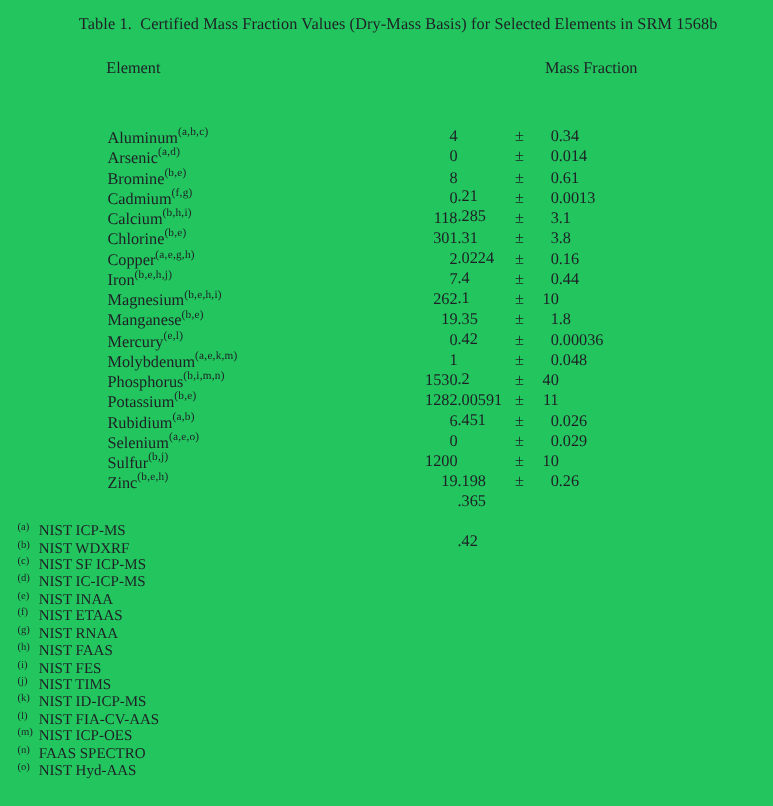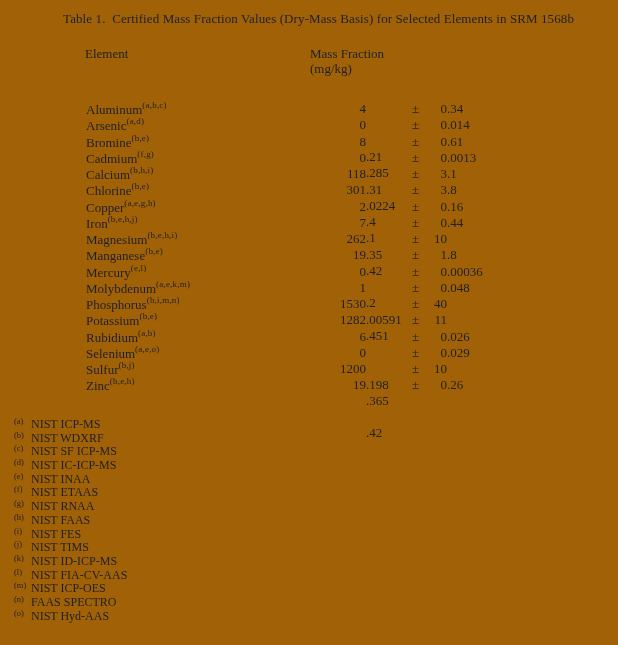--- a/index.html
+++ b/index.html
@@ -1,33 +1,33 @@
 <!DOCTYPE html>
 <html><head>
 <meta charset="utf-8">
 <style>
   html,body { margin:0; padding:0; background:#ffffff; }
   .page {
     position:relative;
     width:618px; height:645px;
-    background:#a16207;
+    background:#22c55e;
     color:#1f1f26;
     font-family:"Liberation Serif", serif;
     overflow:hidden;
   }
   .title {
     position:absolute; left:63px; top:11px;
     font-size:13px; white-space:pre; letter-spacing:0.1px;
   }
   .hdr-element {
     position:absolute; left:85px; top:46px; font-size:13px;
   }
   .hdr-mf {
     position:absolute; left:310px; top:46px; width:200px;
-    text-align:left; font-size:13px; line-height:15px;
+    text-align:right; font-size:13px; line-height:15px;
   }
   .rows { position:absolute; left:0; top:101px; width:594px; }
   .row { position:relative; height:16.25px; font-size:13px; }
   .ename { position:absolute; left:86px; white-space:nowrap; }
   .ename sup { font-size:9px; position:relative; top:-1px; letter-spacing:0.2px; }
   .vint  { position:absolute; left:300px; width:66px; text-align:right; }
   .vfrac { position:absolute; left:366px;margin-top:48px; }
   .pm    { position:absolute; left:412px; }
   .uint  { position:absolute; left:419px; width:28px; text-align:right; }
   .ufrac { position:absolute; left:447px; }
@@ -42,21 +42,20 @@
 <body>
 
 <div class="page">
 
   <div class="title">Table 1.  Certified Mass Fraction Values (Dry-Mass Basis) for Selected Elements in SRM 1568b</div>
 
   <div class="hdr-element">Element</div>
 
   <div class="hdr-mf">
     <div>Mass Fraction</div>
-    <div>(mg/kg)</div>
   </div>
 
   <div class="rows" id="rows">
       <div class="row">
         <span class="ename">Aluminum<sup>(a,b,c)</sup></span>
         <span class="vint">4</span>
         <span class="vfrac">.21</span>
         <span class="pm">±</span>
         <span class="uint">0</span>
         <span class="ufrac">.34</span>

